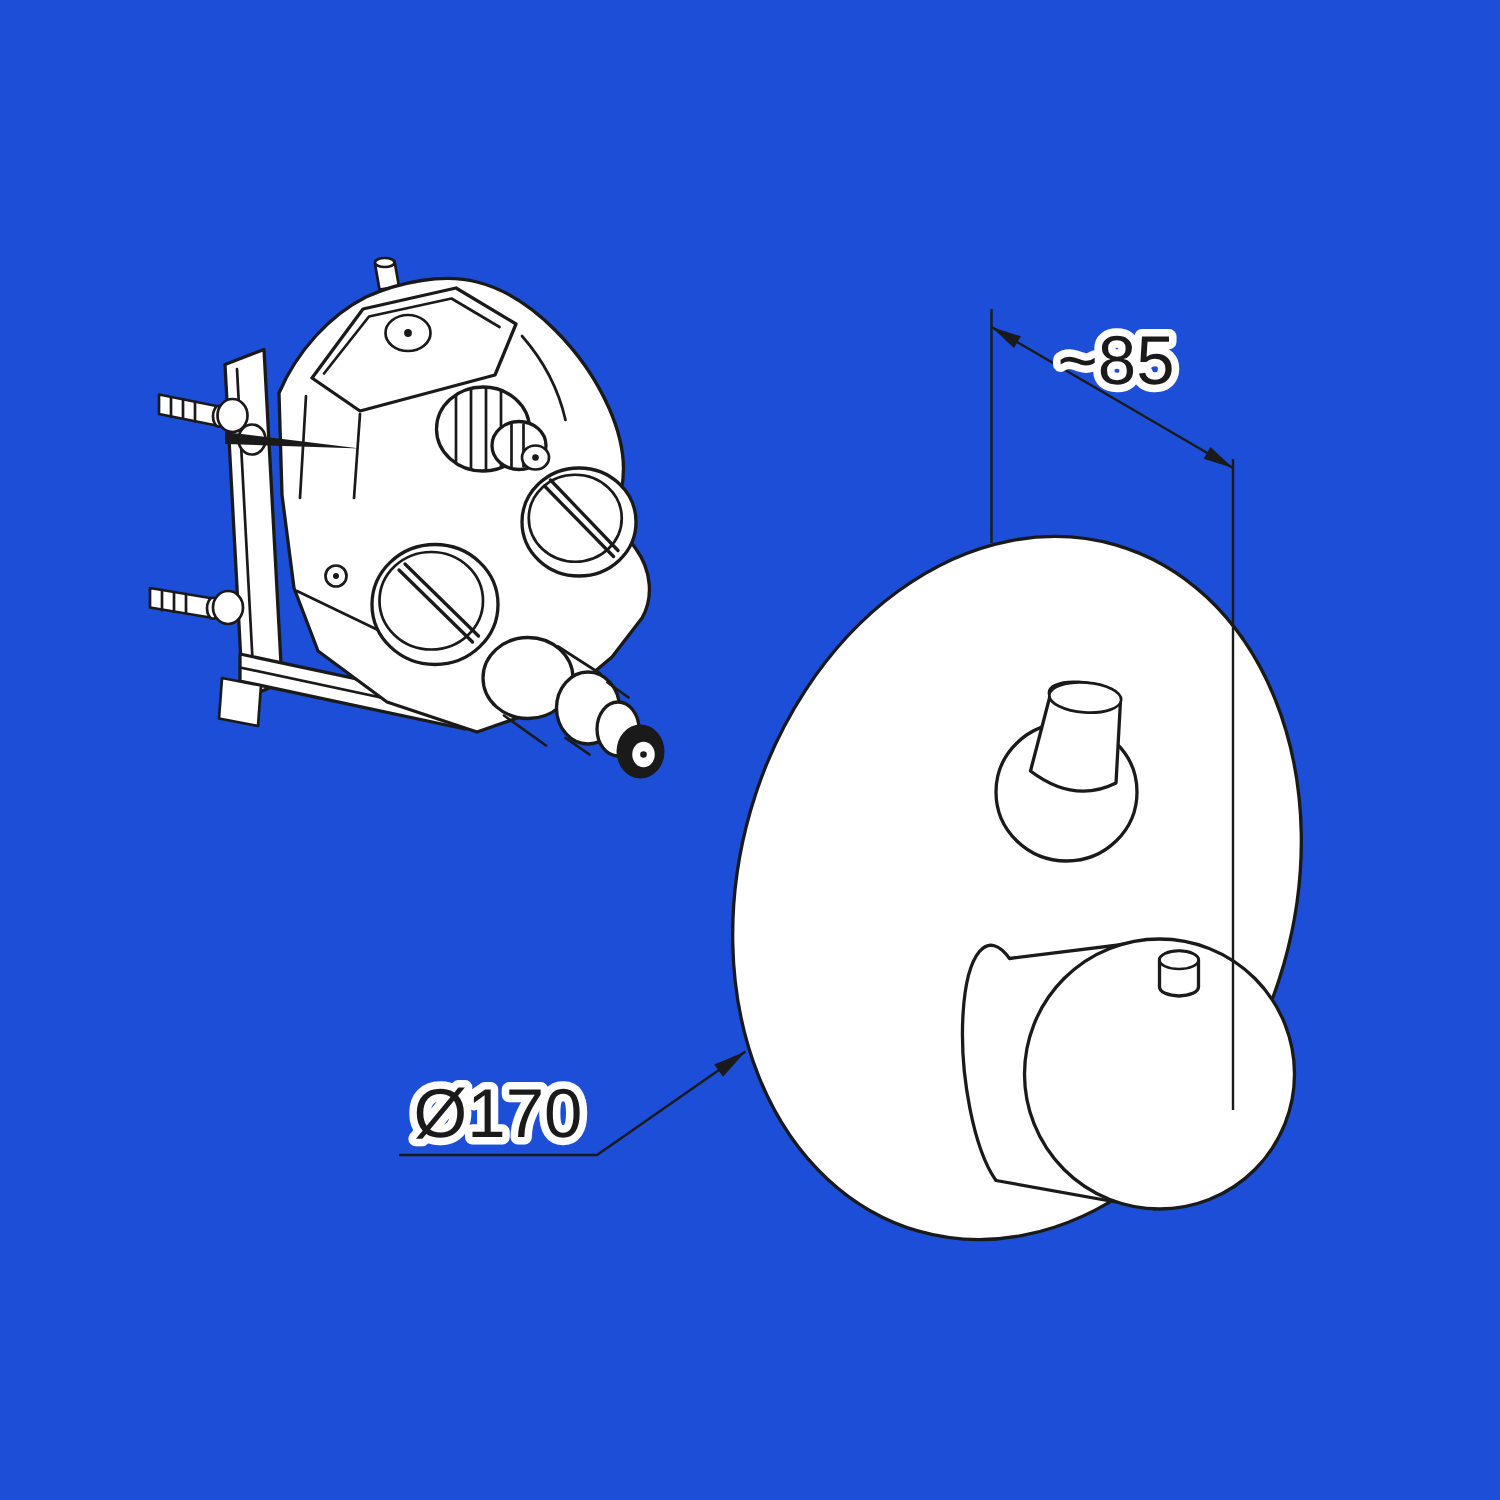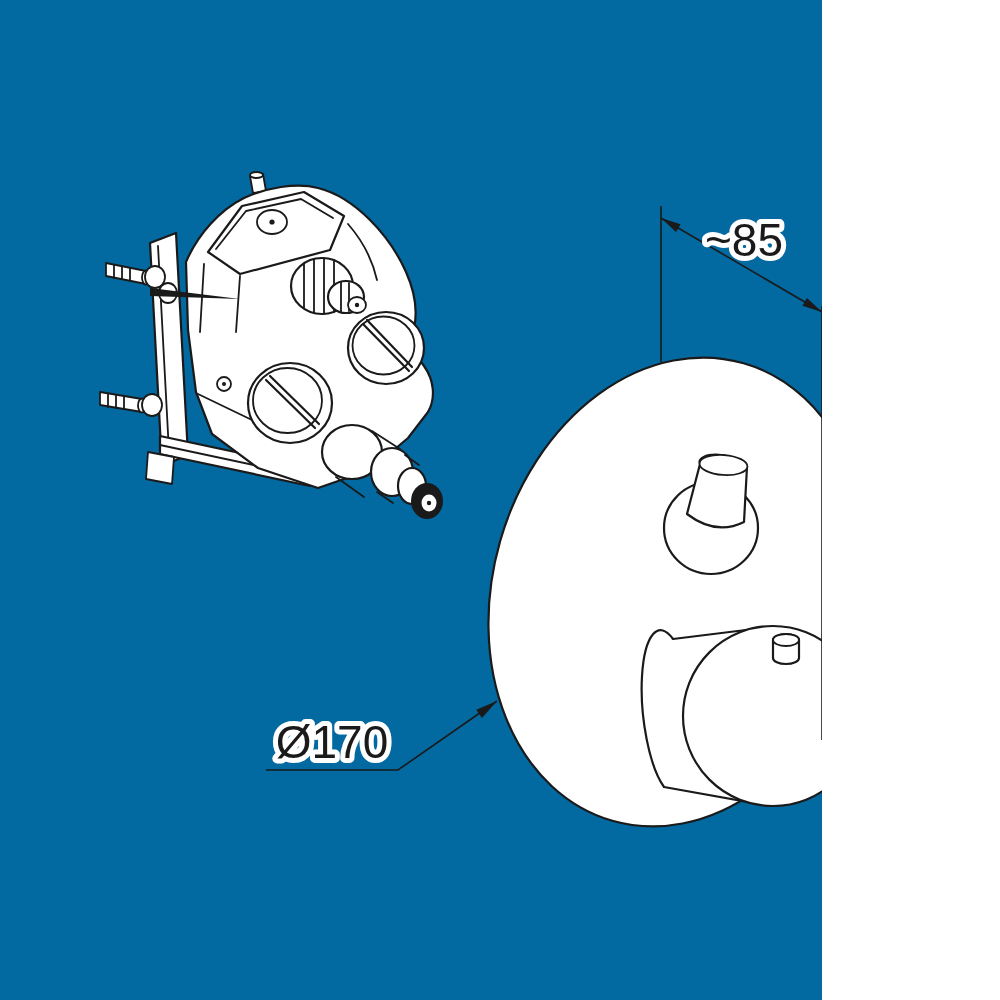--- a/index.html
+++ b/index.html
@@ -1,16 +1,16 @@
 <!DOCTYPE html>
 <html><head>
 <meta charset="utf-8">
 <style>
   html,body{margin:0;padding:0;background:#ffffff;}
-  .stage{width:822px;height:1000px;background:#0369a1;position:relative;overflow:hidden;}
+  .stage{width:1000px;height:1000px;background:#1d4ed8;position:relative;overflow:hidden;}
   svg{display:block;}
   .ln{fill:none;stroke:#1a1a1a;stroke-width:2.2;stroke-linejoin:round;stroke-linecap:round;}
   .fw{fill:#ffffff;stroke:#1a1a1a;stroke-width:2.2;stroke-linejoin:round;}
   .fd{fill:#1a1a1a;stroke:none;}
   .thin{stroke-width:1.8;}
   .dim{fill:none;stroke:#1a1a1a;stroke-width:1.6;stroke-linecap:butt;}
   .arrow{fill:#1a1a1a;stroke:none;}
   .dim-text{font:46px "Liberation Sans", sans-serif;fill:#1a1a1a;paint-order:stroke;stroke:#ffffff;stroke-width:10;stroke-linejoin:round;}
 </style>
 </head>

